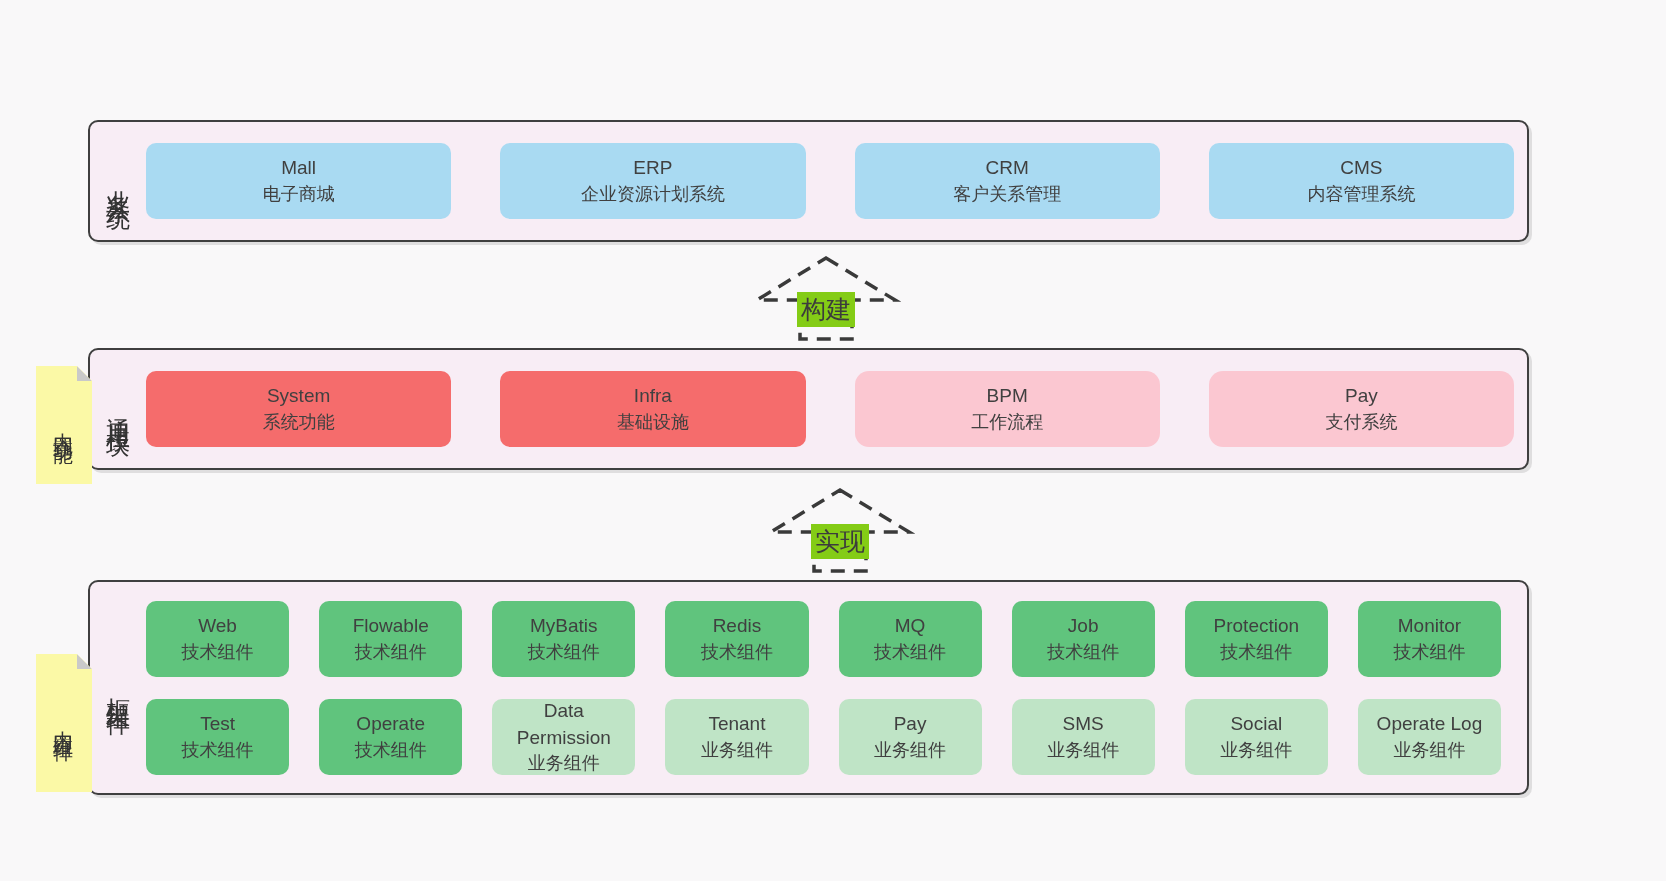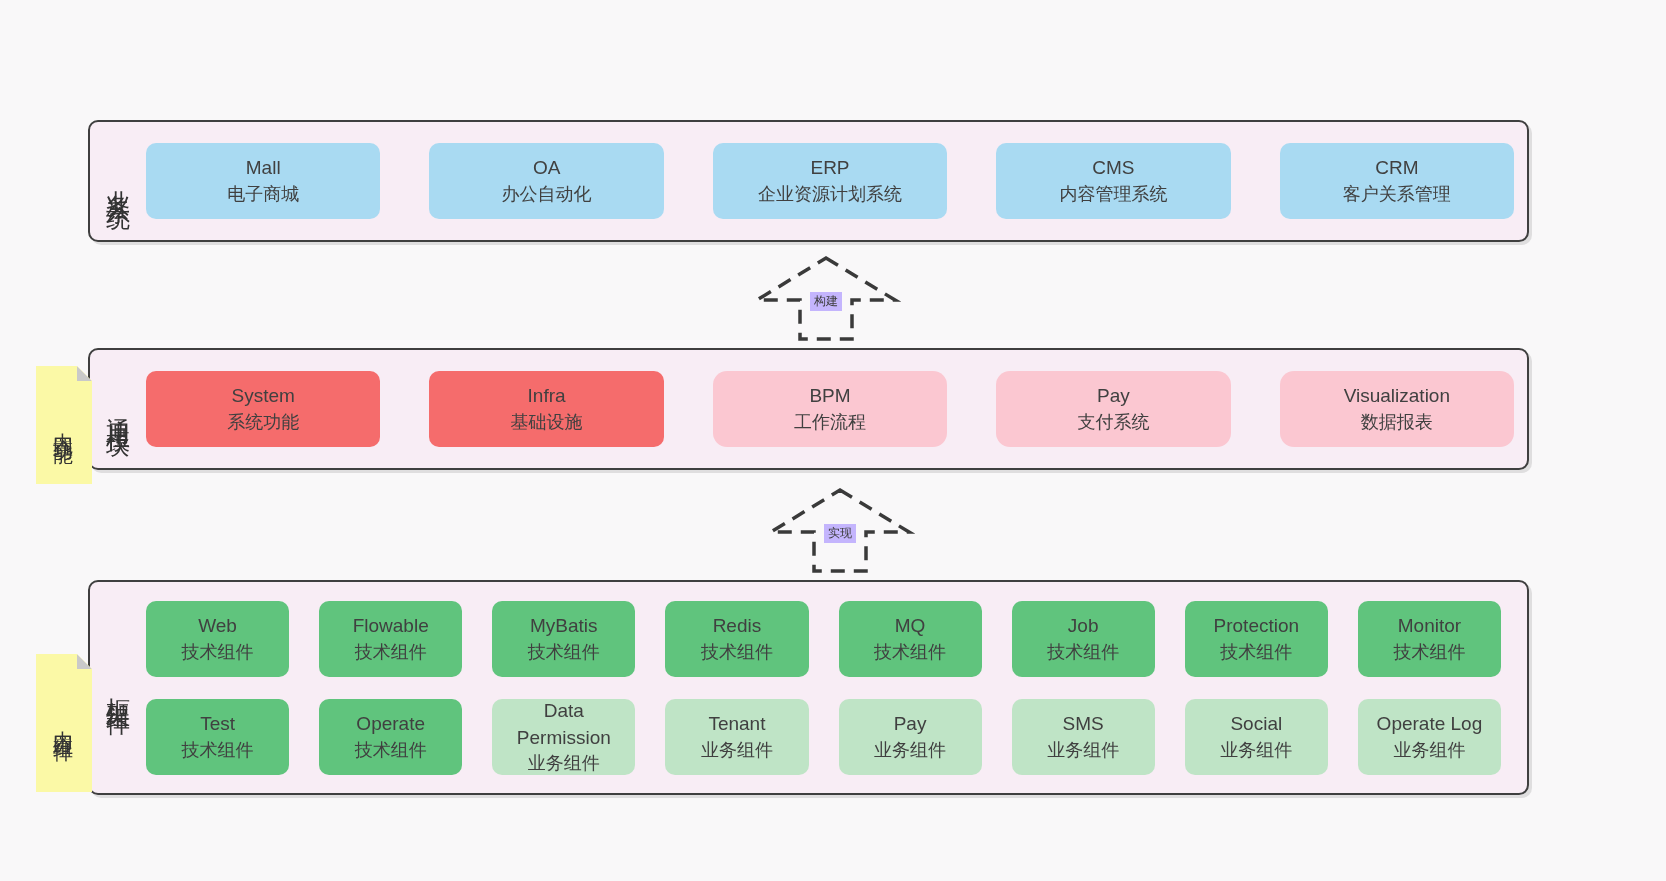--- a/index.html
+++ b/index.html
@@ -108,54 +108,50 @@
   }
 
   .arrow { position: absolute; width: 150px; height: 88px; }
   #arrow-build     { left: 751px; top: 254px; }
   #arrow-implement { left: 765px; top: 486px; }
   .arrow svg { position: absolute; inset: 0; }
   .arrow-label {
     position: absolute;
     left: 50%; top: 38px;
     transform: translateX(-50%);
-    background: #c4b5fd;
+    background: #84cc16;
     padding: 1px 4px;
-    font-size: 12px;
+    font-size: 25px;
     color: #3c3c3c;
     white-space: nowrap;
   }
 </style>
 </head>
 <body>
 
 <div class="panel" id="panel-business">
   <div class="label-col">
     <div class="v-label">业务系统</div>
   </div>
   <div class="boxes">
     <div class="box blue">
       <div>Mall</div>
       <div class="sub">电子商城</div>
     </div>
     <div class="box blue">
-      <div>OA</div>
-      <div class="sub">办公自动化</div>
-    </div>
-    <div class="box blue">
       <div>ERP</div>
       <div class="sub">企业资源计划系统</div>
     </div>
     <div class="box blue">
+      <div>CRM</div>
+      <div class="sub">客户关系管理</div>
+    </div>
+    <div class="box blue">
       <div>CMS</div>
       <div class="sub">内容管理系统</div>
-    </div>
-    <div class="box blue">
-      <div>CRM</div>
-      <div class="sub">客户关系管理</div>
     </div>
   </div>
 </div>
 
 <div class="arrow" id="arrow-build">
   <svg viewBox="0 0 150 88">
     <polygon points="75,4 144,46 101,46 101,85 49,85 49,46 6,46" fill="none" stroke="#3a3a3a" stroke-width="3.5" stroke-dasharray="14 9"></polygon>
   </svg>
   <span class="arrow-label">构建</span>
 </div>
@@ -179,24 +175,20 @@
       <div class="sub">基础设施</div>
     </div>
     <div class="box pink">
       <div>BPM</div>
       <div class="sub">工作流程</div>
     </div>
     <div class="box pink">
       <div>Pay</div>
       <div class="sub">支付系统</div>
     </div>
-    <div class="box pink">
-      <div>Visualization</div>
-      <div class="sub">数据报表</div>
-    </div>
   </div>
 </div>
 
 <div class="arrow" id="arrow-implement">
   <svg viewBox="0 0 150 88">
     <polygon points="75,4 144,46 101,46 101,85 49,85 49,46 6,46" fill="none" stroke="#3a3a3a" stroke-width="3.5" stroke-dasharray="14 9"></polygon>
   </svg>
   <span class="arrow-label">实现</span>
 </div>
 

